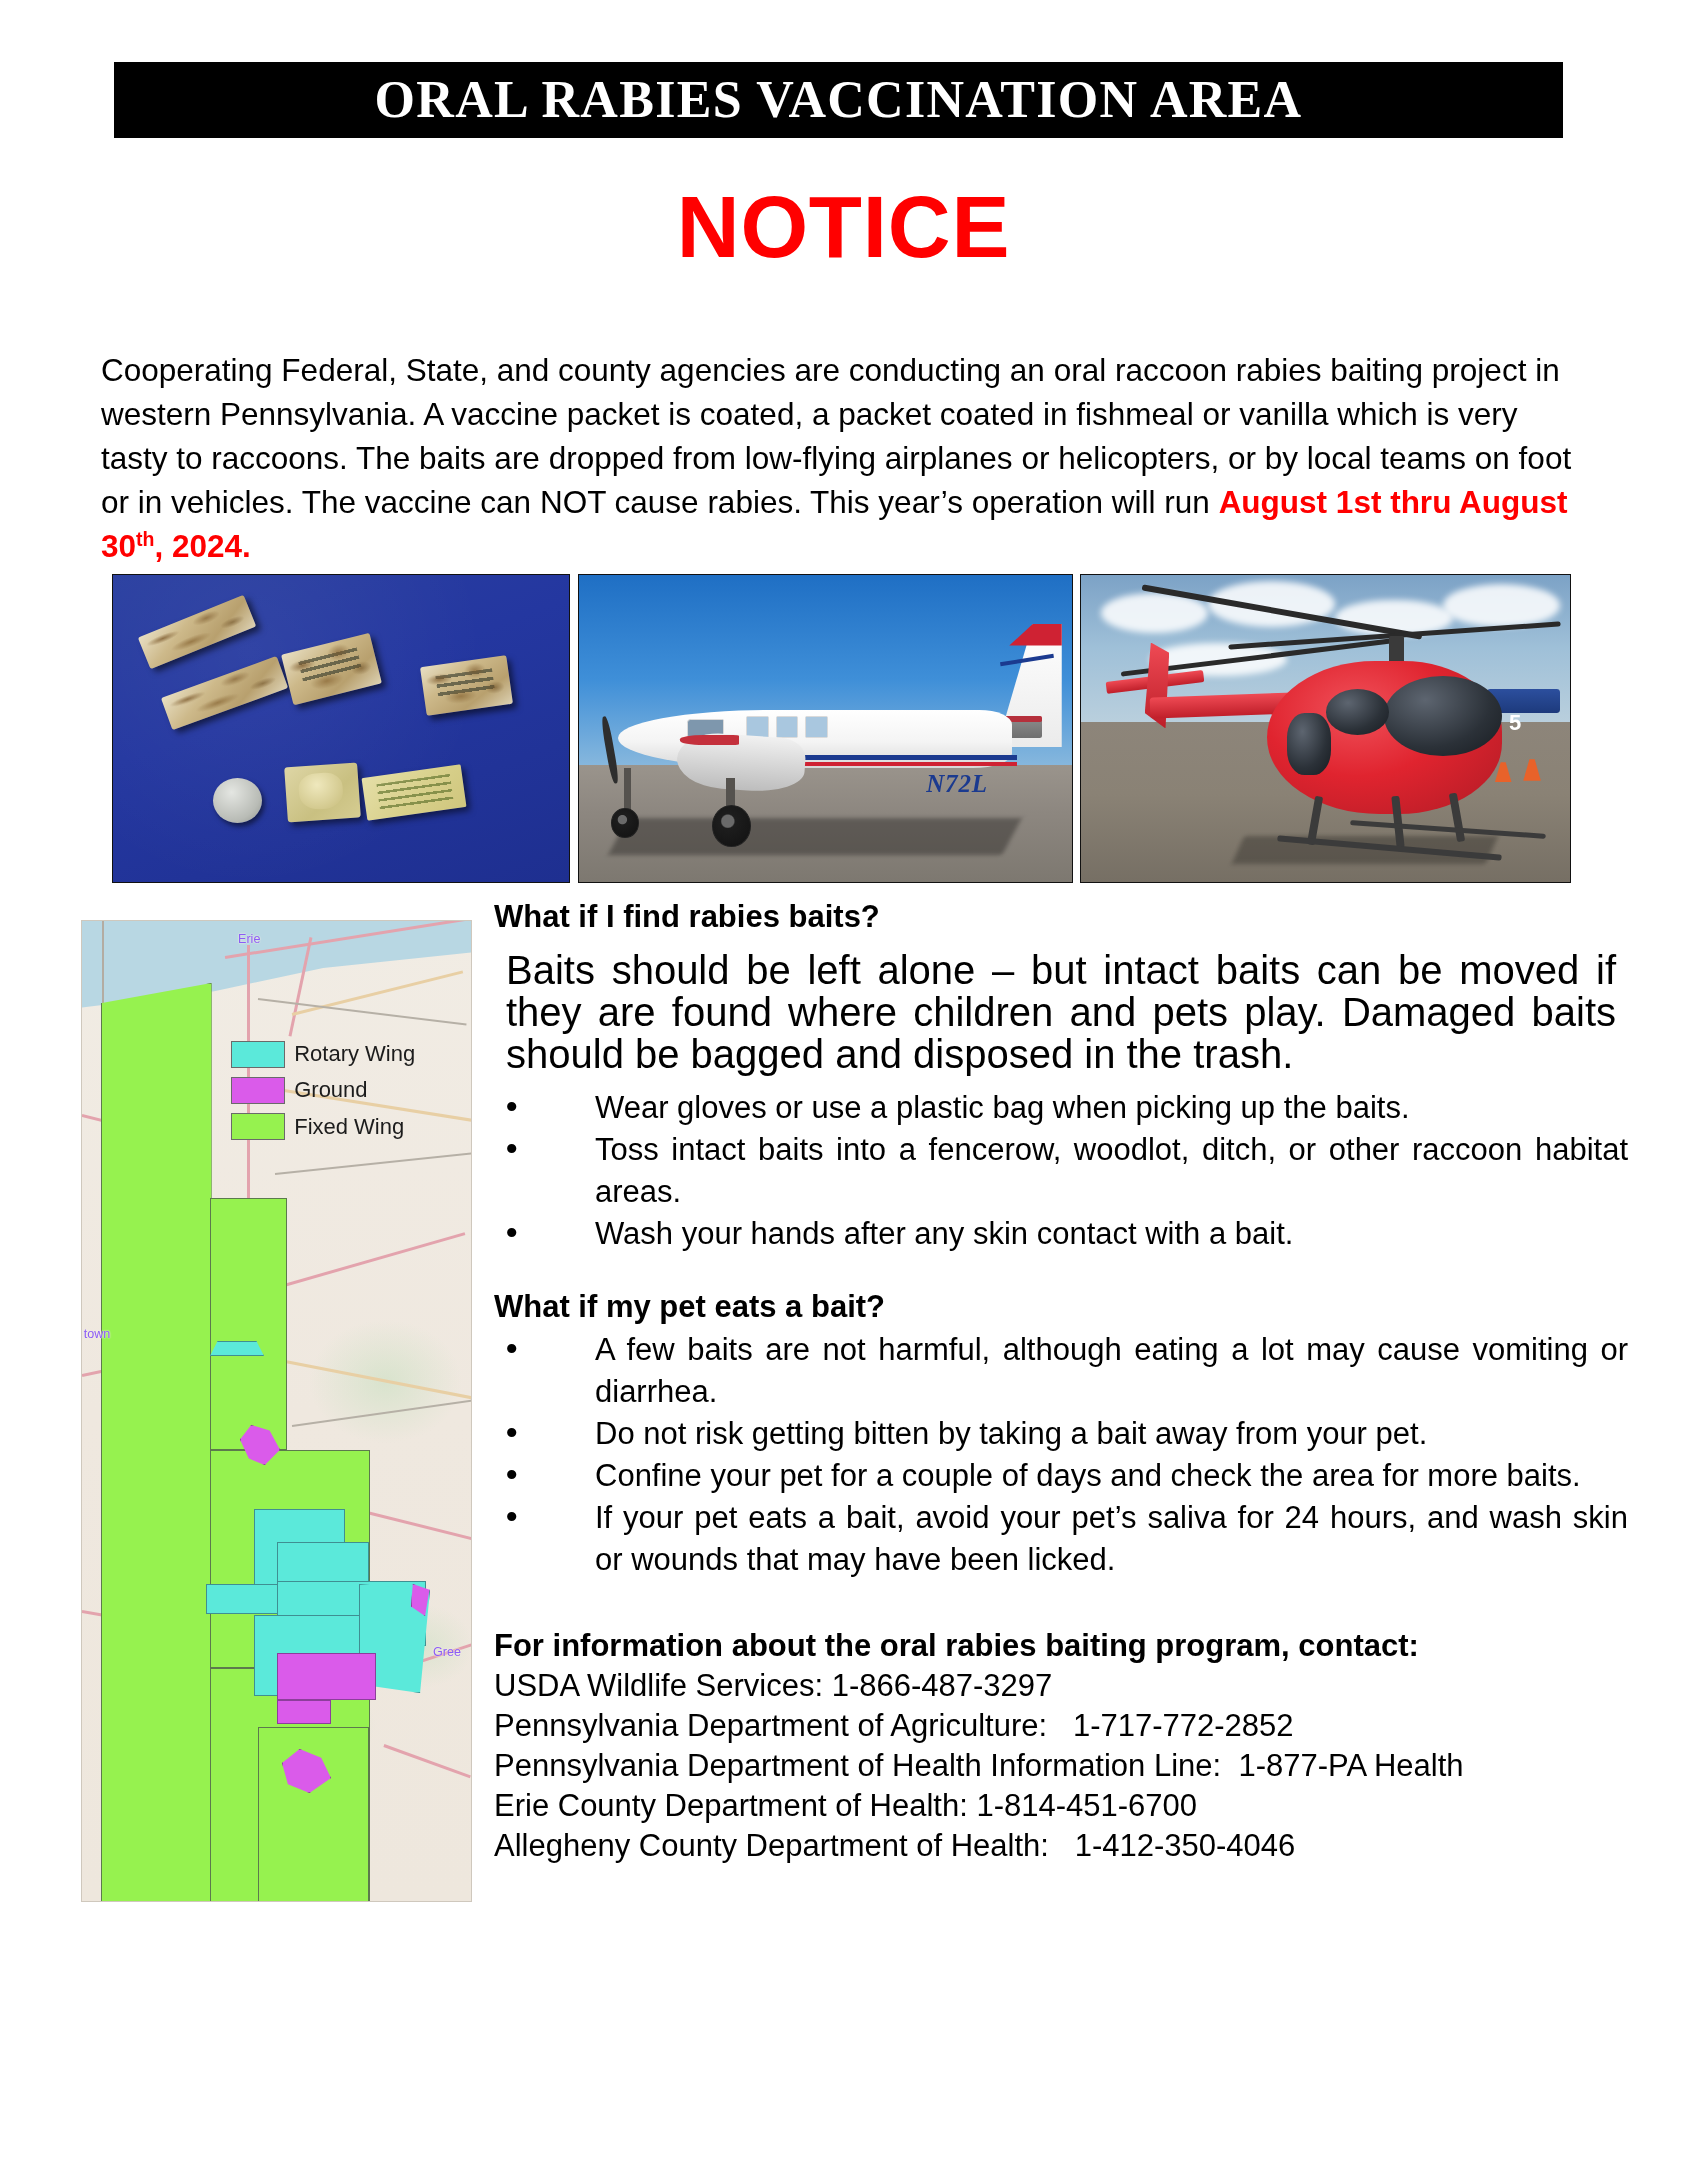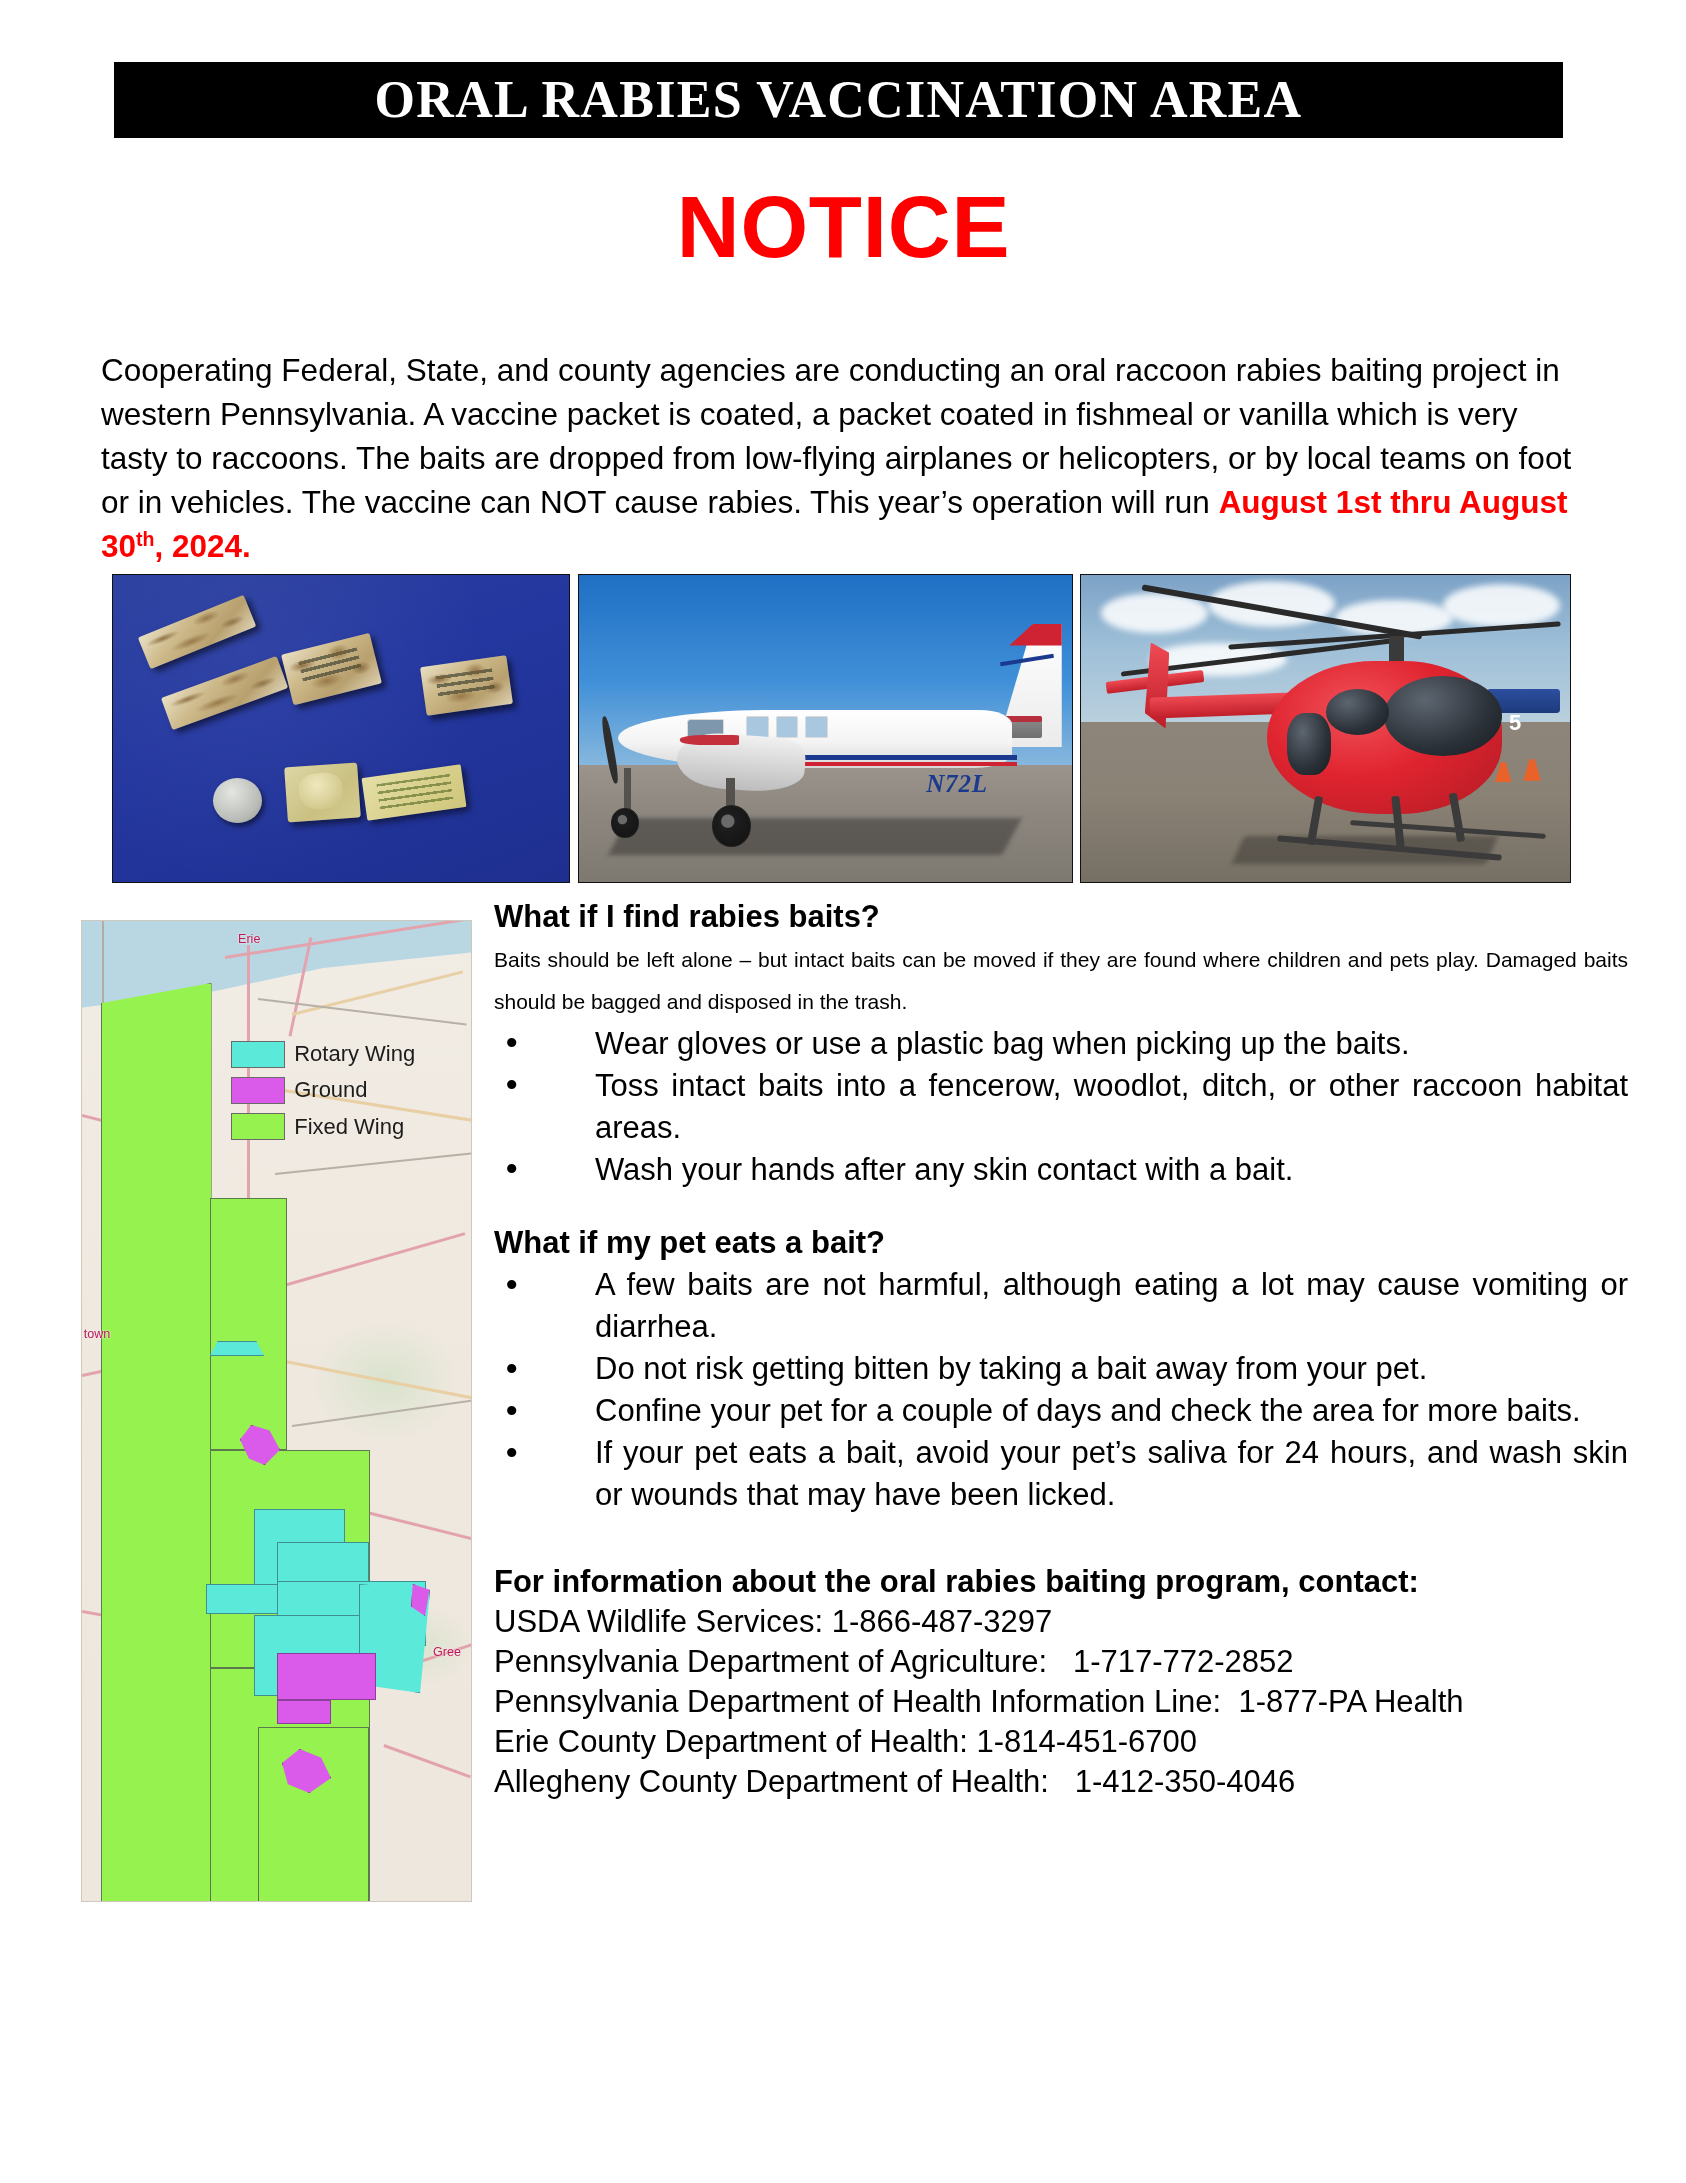--- a/index.html
+++ b/index.html
@@ -363,21 +363,21 @@
     border: 0.8px solid #5c7a4d;
     box-sizing: border-box;
   }
   .zone-fixed  { background: #96F24F; }
   .zone-rotary { background: #5BE9DA; border-color: #3f8f92; }
   .zone-ground { background: #DA5BEA; border-color: #8c3f9a; }
 
   .map-label {
     position: absolute;
     font-size: 12.6px;
-    color: #be185d;
+    color: #8b5cf6;
     font-family: "Liberation Sans", sans-serif;
     white-space: nowrap;
     text-shadow: 0 0 1.7px #f3ede5, 0 0 1.7px #f3ede5;
   }
 
   .legend {
     position: absolute;
     left: 149px;
     top: 119px;
   }
@@ -406,24 +406,24 @@
     top: 897px;
     width: 1134px;
   }
   .q-heading {
     font-size: 31px;
     font-weight: bold;
     line-height: 40px;
     margin: 0 0 1.7px 0;
   }
   .q-body {
-    font-size: 21px;
+    font-size: 40px;
     line-height: 42px;
     text-align: justify;
-    margin: 0;
+    margin: 12px;
   }
   ul.bullets {
     list-style: none;
     margin: 0;
     padding: 0;
   }
   ul.bullets li {
     position: relative;
     font-size: 31px;
     line-height: 42px;

